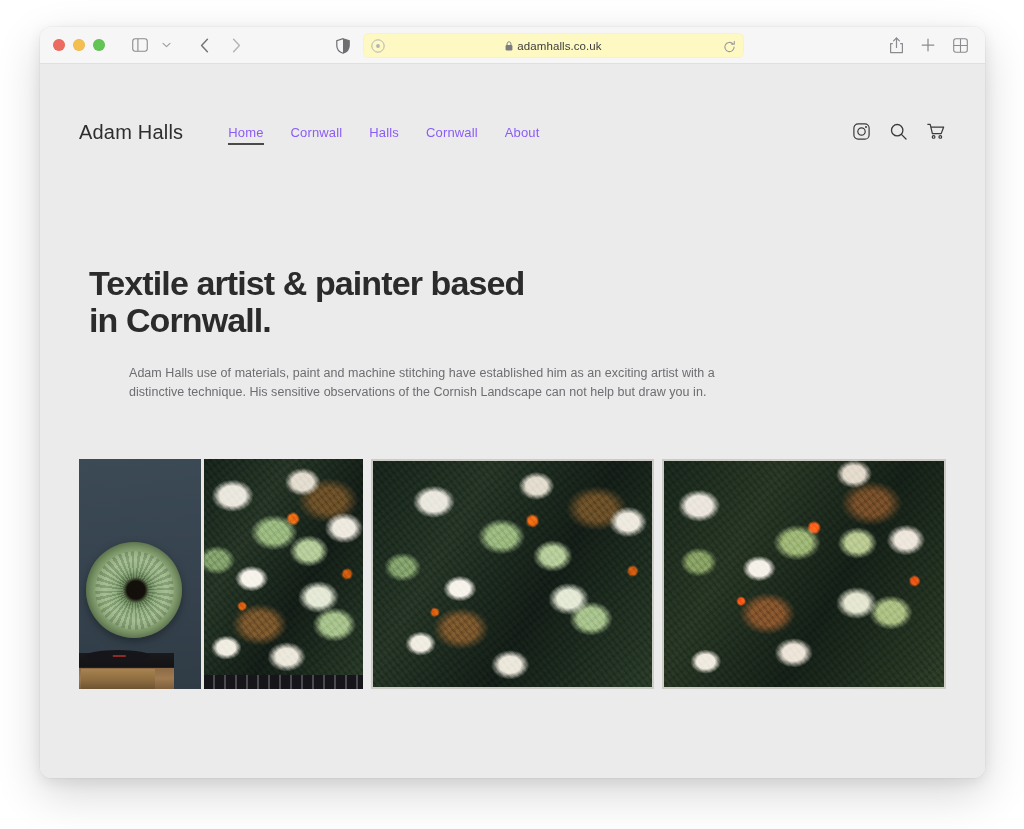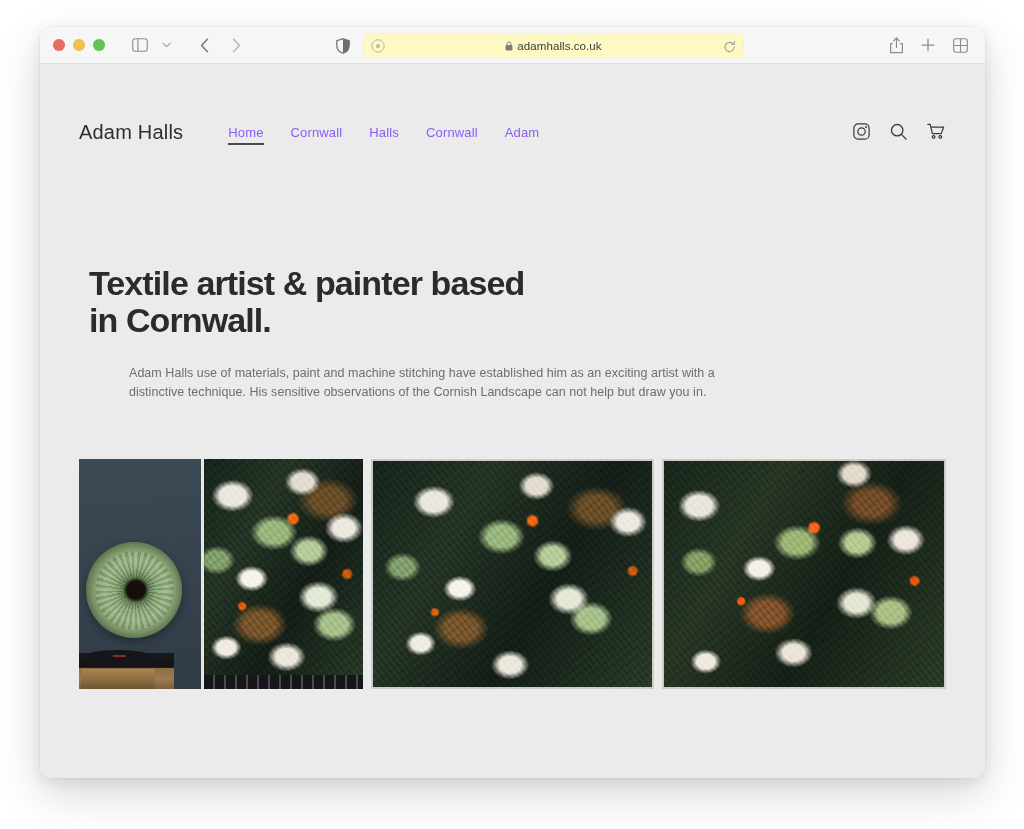--- a/index.html
+++ b/index.html
@@ -383,21 +383,21 @@
     <div class="page">
 
       <div class="site-header">
         <div class="site-logo">Adam Halls</div>
 
         <nav class="site-nav">
           <a class="nav-link active">Home</a>
           <a class="nav-link">Cornwall</a>
           <a class="nav-link">Halls</a>
           <a class="nav-link">Cornwall</a>
-          <a class="nav-link">Adam</a>
+          <a class="nav-link">About</a>
         </nav>
 
         <div class="site-icons">
           <span>
             <svg width="17" height="17" viewBox="0 0 17 17" fill="none">
               <rect x="0.9" y="0.9" width="15.2" height="15.2" rx="4.2" stroke="#3b3b3b" stroke-width="1.2"></rect>
               <circle cx="8.5" cy="8.5" r="3.7" stroke="#3b3b3b" stroke-width="1.2"></circle>
               <circle cx="13" cy="4" r="1" fill="#3b3b3b"></circle>
             </svg>
           </span>

